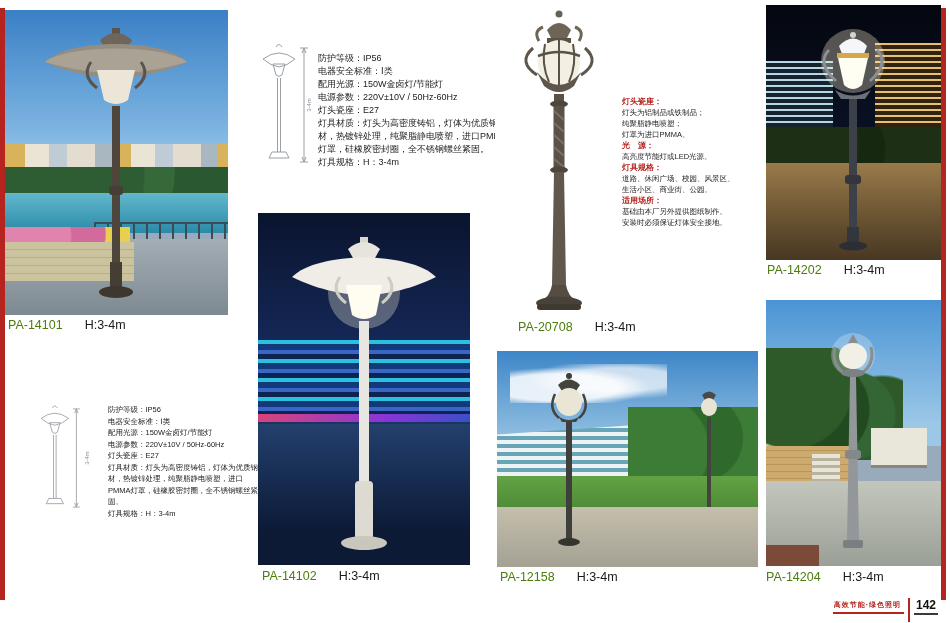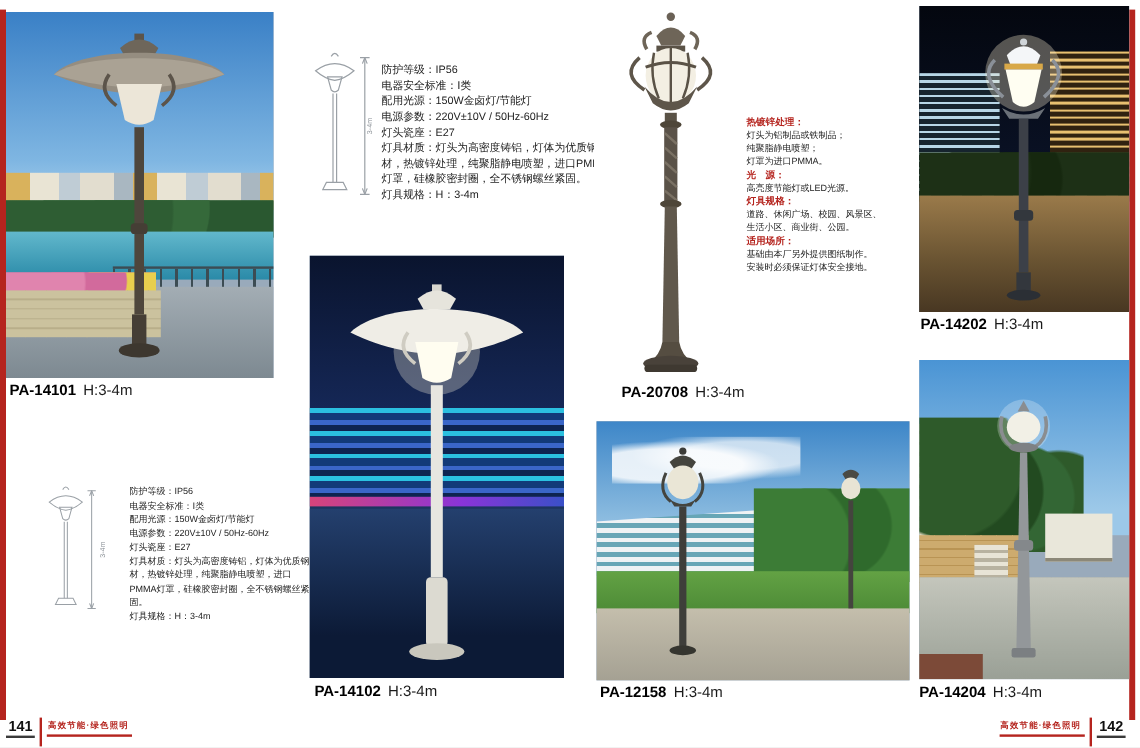--- a/index.html
+++ b/index.html
@@ -11,21 +11,21 @@
   }
   .redbar { position:absolute; top:8px; width:5px; height:592px; background:#b5241e; }
   .redbar.left { left:0; } .redbar.right { left:941px; }
 
   .photo { position:absolute; overflow:hidden; background:#9ab; }
   .layer { position:absolute; }
   .photo svg, .prod svg { position:absolute; left:0; top:0; }
 
   
   .caption { position:absolute; font-size:12.5px; white-space:nowrap; }
-  .caption .code { color:#000000; font-weight:bold; margin-right:6px; }
+  .caption .code { color:#4d7c0f; font-weight:normal; margin-right:22px; }
   .caption .hspec { color:#1a1a1a; }
 
   
   .specs { position:absolute; color:#222;margin-left:12px; }
   .specs.s1 { left:306px; top:52px; width:192px; font-size:9px; line-height:13px; }
   .specs.s2 { left:96px;  top:404px; width:150px; font-size:7.5px; line-height:11.5px; }
   .specs .spec-line { margin:0; }
 
   
   .mnotes { position:absolute; left:622px; top:96px; width:132px; font-size:7.5px; line-height:11px; color:#222; }
@@ -150,21 +150,21 @@
       <path d="M57 280 Q55 291 46 297 H82 Q73 291 71 280 Z" fill="#554d41"></path>
       <ellipse cx="64" cy="298" rx="23" ry="6.5" fill="#49423a"></ellipse>
       <rect x="42" y="299" width="44" height="6" rx="3" fill="#3f3931"></rect>
     </svg>
   </div>
   <div class="caption" style="left:518px;top:320px;">
     <span class="code">PA-20708</span><span class="hspec">H:3-4m</span>
   </div>
 
   <div class="mnotes">
-    <div class="mn-title">热镀锌处理：</div>
+    <div class="mn-title">灯头瓷座：</div>
     <div class="mn-line">灯头为铝制品或铁制品；</div>
     <div class="mn-line">纯聚脂静电喷塑；</div>
     <div class="mn-line">灯罩为进口PMMA。</div>
     <div class="mn-title">光　源：</div>
     <div class="mn-line">高亮度节能灯或LED光源。</div>
     <div class="mn-title">灯具规格：</div>
     <div class="mn-line">道路、休闲广场、校园、风景区、</div>
     <div class="mn-line">生活小区、商业街、公园。</div>
     <div class="mn-title">适用场所：</div>
     <div class="mn-line">基础由本厂另外提供图纸制作。</div>
@@ -263,24 +263,19 @@
   <div class="specs s2">
     <div class="spec-line">防护等级：IP56</div>
     <div class="spec-line">电器安全标准：Ⅰ类</div>
     <div class="spec-line">配用光源：150W金卤灯/节能灯</div>
     <div class="spec-line">电源参数：220V±10V / 50Hz-60Hz</div>
     <div class="spec-line">灯头瓷座：E27</div>
     <div class="spec-line">灯具材质：灯头为高密度铸铝，灯体为优质钢材，热镀锌处理，纯聚脂静电喷塑，进口PMMA灯罩，硅橡胶密封圈，全不锈钢螺丝紧固。</div>
     <div class="spec-line">灯具规格：H：3-4m</div>
   </div>
 
-  <div class="footer fl">
-    <span class="pgnum">141</span>
-    <span class="fdiv"></span>
-    <span class="slogan">高效节能·绿色照明</span>
-  </div>
   <div class="footer fr">
     <span class="slogan">高效节能·绿色照明</span>
     <span class="fdiv"></span>
     <span class="pgnum">142</span>
   </div>
 
 </div>
 
 </body></html>

